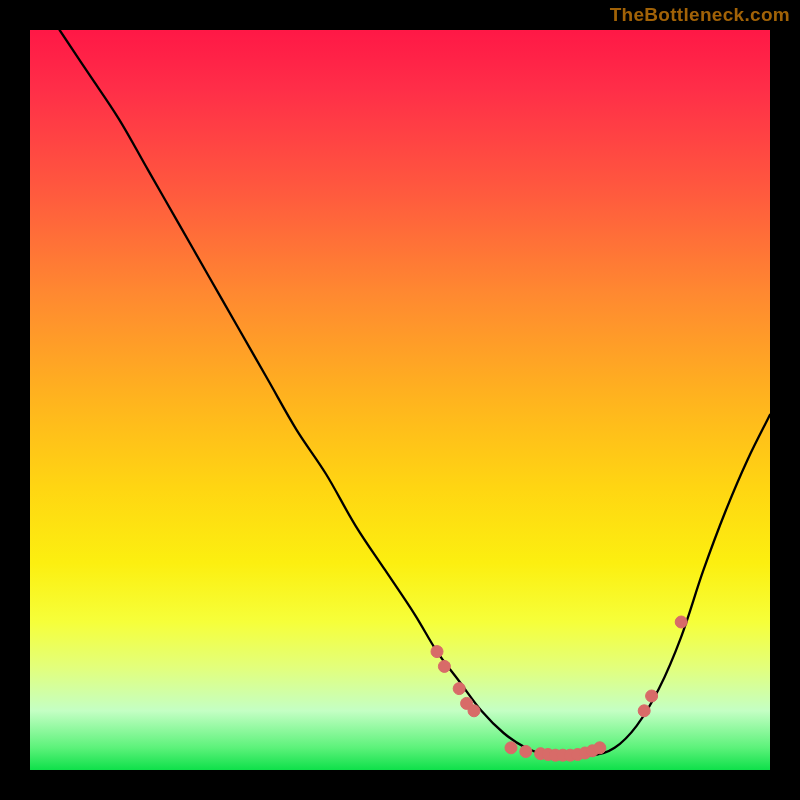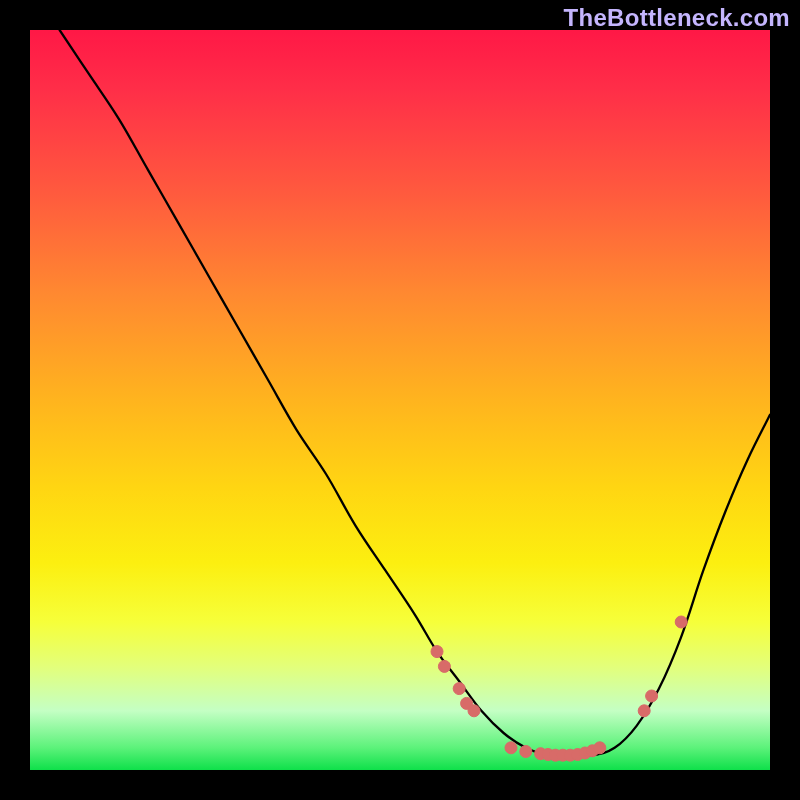--- a/index.html
+++ b/index.html
@@ -14,22 +14,22 @@
   .frame {
     position: relative;
     width: 800px;
     height: 800px;
     background: #000;
   }
   .watermark {
     position: absolute;
     top: 4px;
     right: 10px;
-    color: #c4b5fd;
-    font-size: 24px;
+    color: #a16207;
+    font-size: 19px;
     font-weight: 600;
     letter-spacing: 0.3px;
     user-select: none;
   }
   .plot {
     position: absolute;
     left: 30px;
     top: 30px;
     width: 740px;
     height: 740px;

